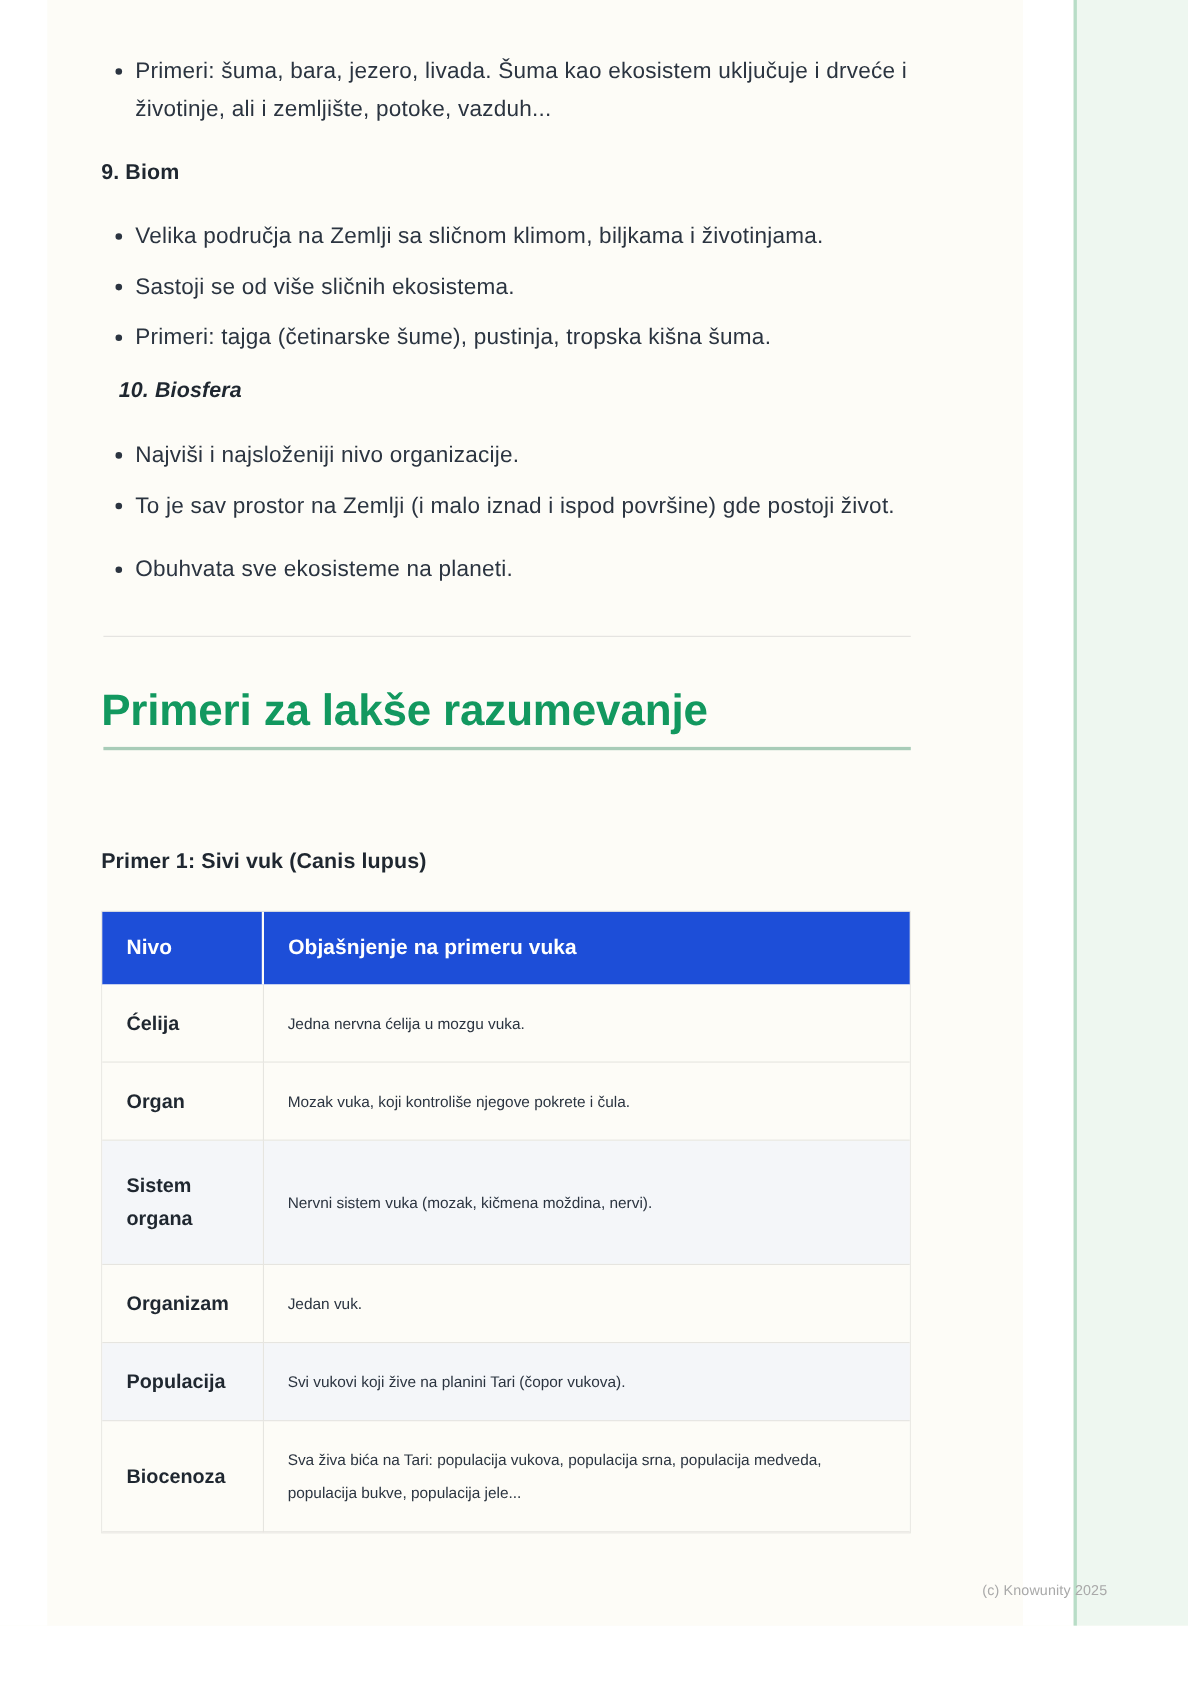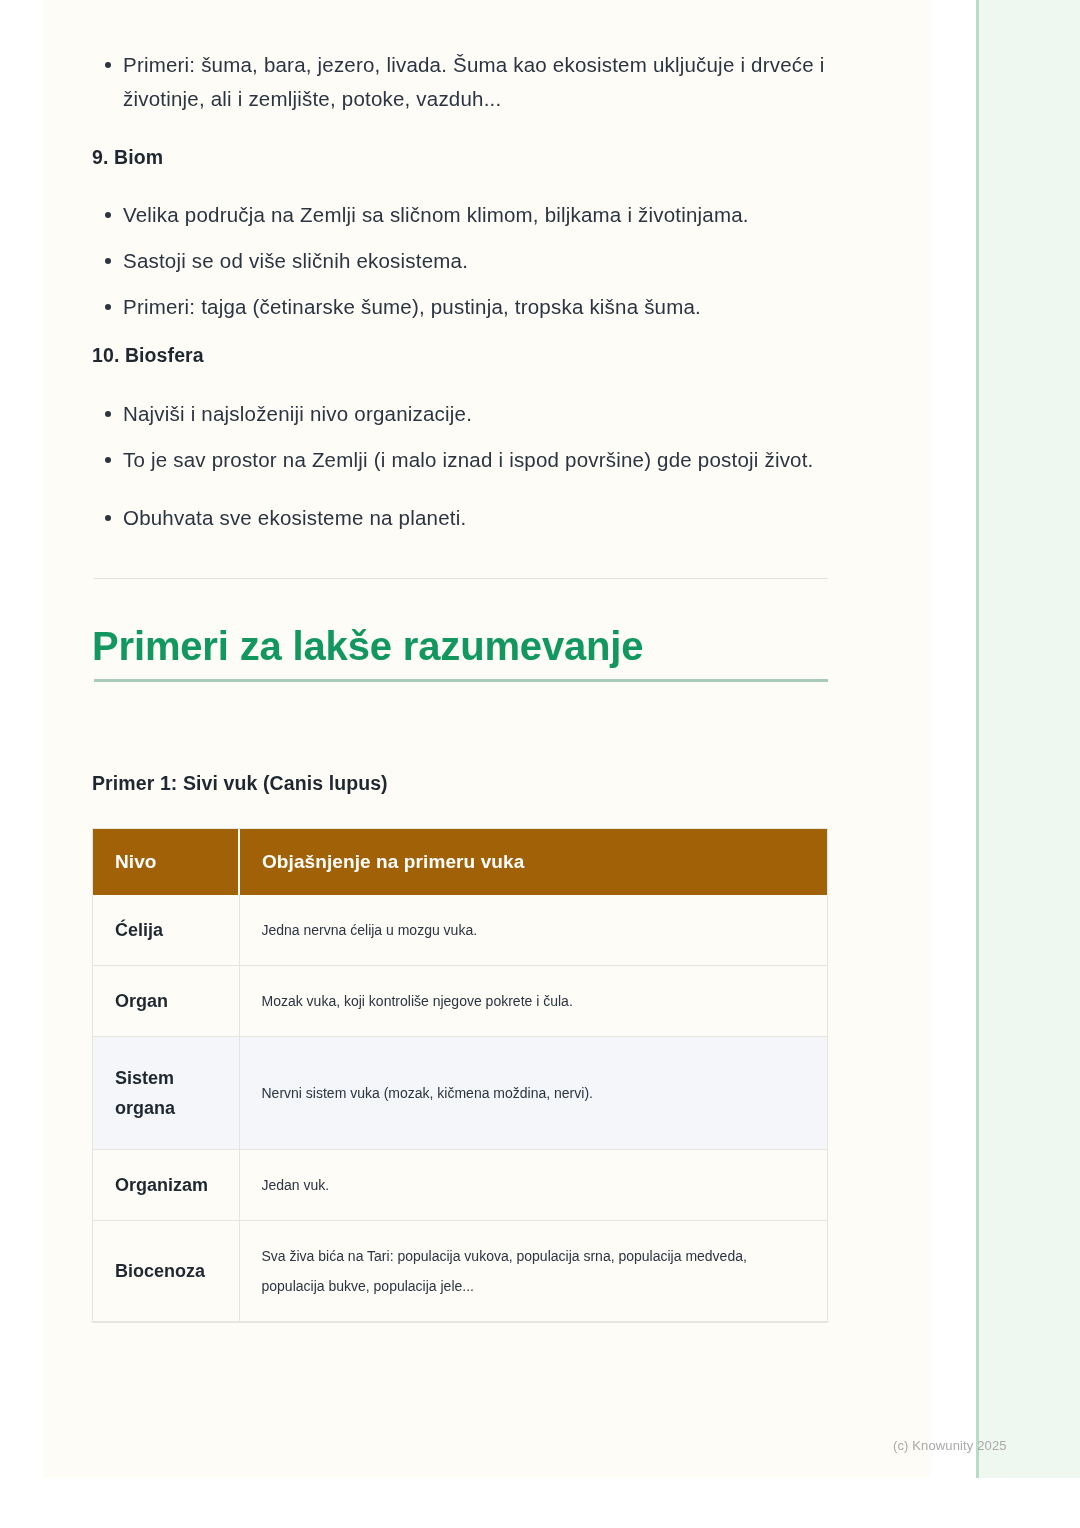--- a/index.html
+++ b/index.html
@@ -118,21 +118,21 @@
     border-collapse: collapse;
     width: 734px;
     table-layout: fixed;
     background: #fdfcf7;
     box-shadow: 0 0 0 1px #e6e5e0;
   }
   table.levels col.c1 { width: 146px; }
   table.levels col.c2 { width: 588px; }
 
   table.levels thead th {
-    background: #a16207;
+    background: #1d4ed8;
     color: #ffffff;
     text-align: left;
     font-size: 19px;
     font-weight: bold;
     padding: 22px 0 22px 22px;
     letter-spacing: 0.005em;
     vertical-align: middle;
   }
   table.levels thead th.col-nivo {
     border-right: 2px solid #fdfcf7;
@@ -186,21 +186,21 @@
     </ul>
 
     <div class="sub-heading" style="position:absolute; left:0; top:146px;">9. Biom</div>
 
     <ul class="bullets" style="position:absolute; left:0; top:198px; width:736px;">
       <li style="margin-bottom:12px;">Velika područja na Zemlji sa sličnom klimom, biljkama i životinjama.</li>
       <li style="margin-bottom:12px;">Sastoji se od više sličnih ekosistema.</li>
       <li>Primeri: tajga (četinarske šume), pustinja, tropska kišna šuma.</li>
     </ul>
 
-    <div class="sub-heading" style="position:absolute; left:0; top:344px;">10. Biosfera</div>
+    <div class="sub-heading" style="position:absolute; left:16px; top:344px;font-style:italic;">10. Biosfera</div>
 
     <ul class="bullets" style="position:absolute; left:0; top:397px; width:736px;">
       <li style="margin-bottom:12px;">Najviši i najsloženiji nivo organizacije.</li>
       <li style="width:700px; margin-bottom:24px;">To je sav prostor na Zemlji (i malo iznad i ispod površine) gde postoji život.</li>
       <li>Obuhvata sve ekosisteme na planeti.</li>
     </ul>
 
     <div class="divider" style="position:absolute; left:2px; top:578px; width:734px;"></div>
 
     <h2 class="section-title" style="position:absolute; left:0; top:624px; width:736px;">Primeri za lakše razumevanje</h2>
@@ -232,20 +232,24 @@
             <td>Mozak vuka, koji kontroliše njegove pokrete i čula.</td>
           </tr>
           <tr class="alt">
             <td class="lvl" style="padding-top:26px; padding-bottom:26px;">Sistem organa</td>
             <td>Nervni sistem vuka (mozak, kičmena moždina, nervi).</td>
           </tr>
           <tr class="plain">
             <td class="lvl">Organizam</td>
             <td>Jedan vuk.</td>
           </tr>
+          <tr class="alt">
+            <td class="lvl">Populacija</td>
+            <td>Svi vukovi koji žive na planini Tari (čopor vukova).</td>
+          </tr>
           <tr class="plain">
             <td class="lvl" style="padding-top:30px; padding-bottom:30px;">Biocenoza</td>
             <td>Sva živa bića na Tari: populacija vukova, populacija srna, populacija medveda, populacija bukve, populacija jele...</td>
           </tr>
         </tbody>
       </table>
     </div>
 
   </div>
 

